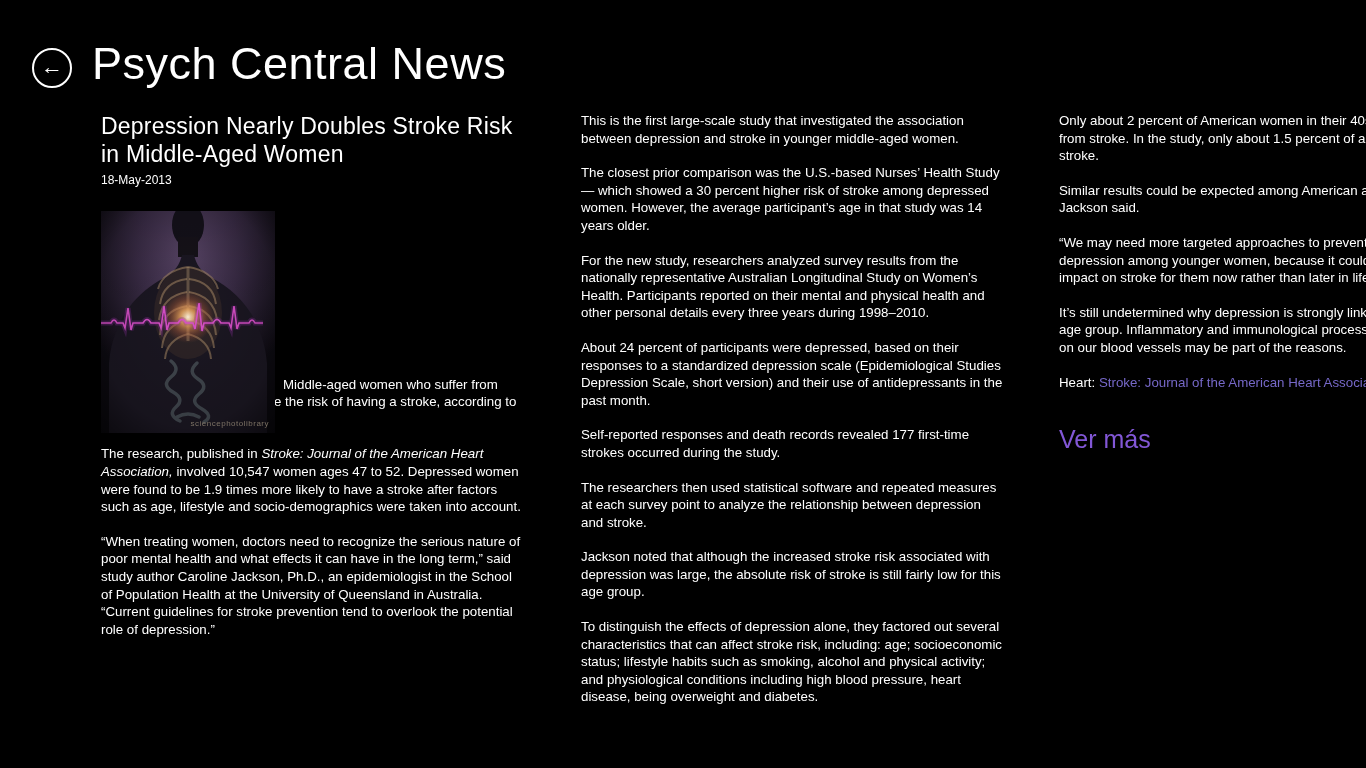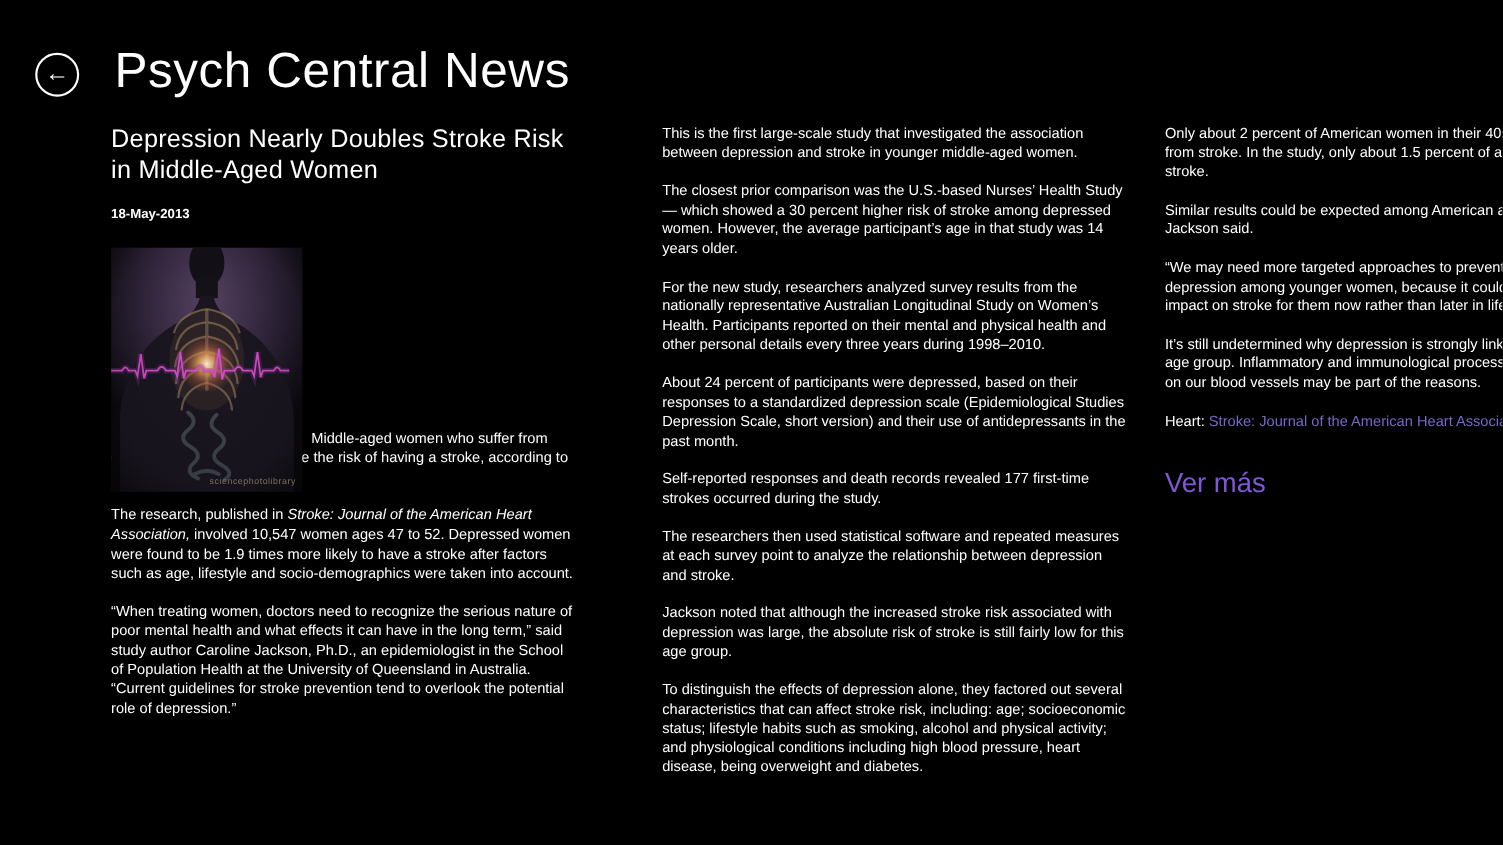--- a/index.html
+++ b/index.html
@@ -21,35 +21,35 @@
   .header{position:absolute;left:0;top:0;width:1366px;height:100px;}
   .back-btn{
     position:absolute;left:32px;top:48px;
     width:40px;height:40px;border:2px solid #fff;border-radius:50%;
     box-sizing:border-box;
     display:flex;align-items:center;justify-content:center;
     cursor:pointer;background:transparent;color:#fff;
   }
   .back-btn .glyph{font-size:22px;font-weight:bold;line-height:1;transform:translateY(-1px);}
   .page-title{
-    position:absolute;left:104px;top:38px;
+    position:absolute;left:92px;top:38px;
     font-size:45px;font-weight:300;letter-spacing:0.5px;color:#fff;
     white-space:nowrap;
   }
   
   .col{position:absolute;top:112px;width:424px;font-size:13.3px;line-height:17.6px;}
   .col1{left:101px;}
-  .col2{left:602px;}
+  .col2{left:581px;}
   .col3{left:1059px;}
   .col p{margin:0 0 17px 0;}
   .article-title{
     font-size:23px;line-height:28px;font-weight:300;
-    margin:0 0 18px 0;letter-spacing:0.2px;
+    margin:0 0 4px 0;letter-spacing:0.2px;
   }
-  .article-date{font-size:12px;margin:0 0 21px 0;font-weight:bold;}
+  .article-date{font-size:12px;margin:0 0 21px 0;}
   
   .photo{
     display:inline-block;width:174px;height:178px;
     margin-right:8px;vertical-align:baseline;
     position:relative;line-height:0;
   }
   .photo svg{display:block;}
   .em{font-style:italic;}
   .source-line{margin:0 0 17px 0;}
   .source-link{color:var(--link);text-decoration:none;cursor:pointer;}

